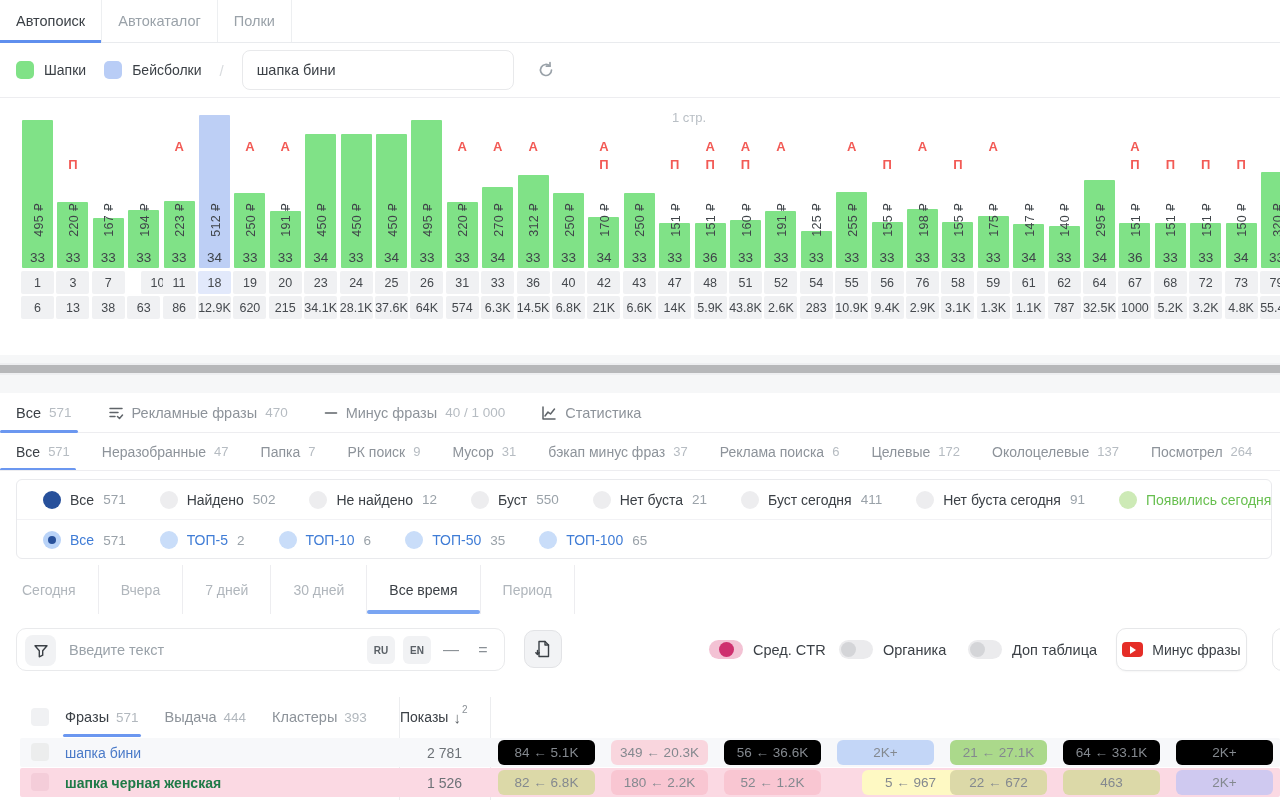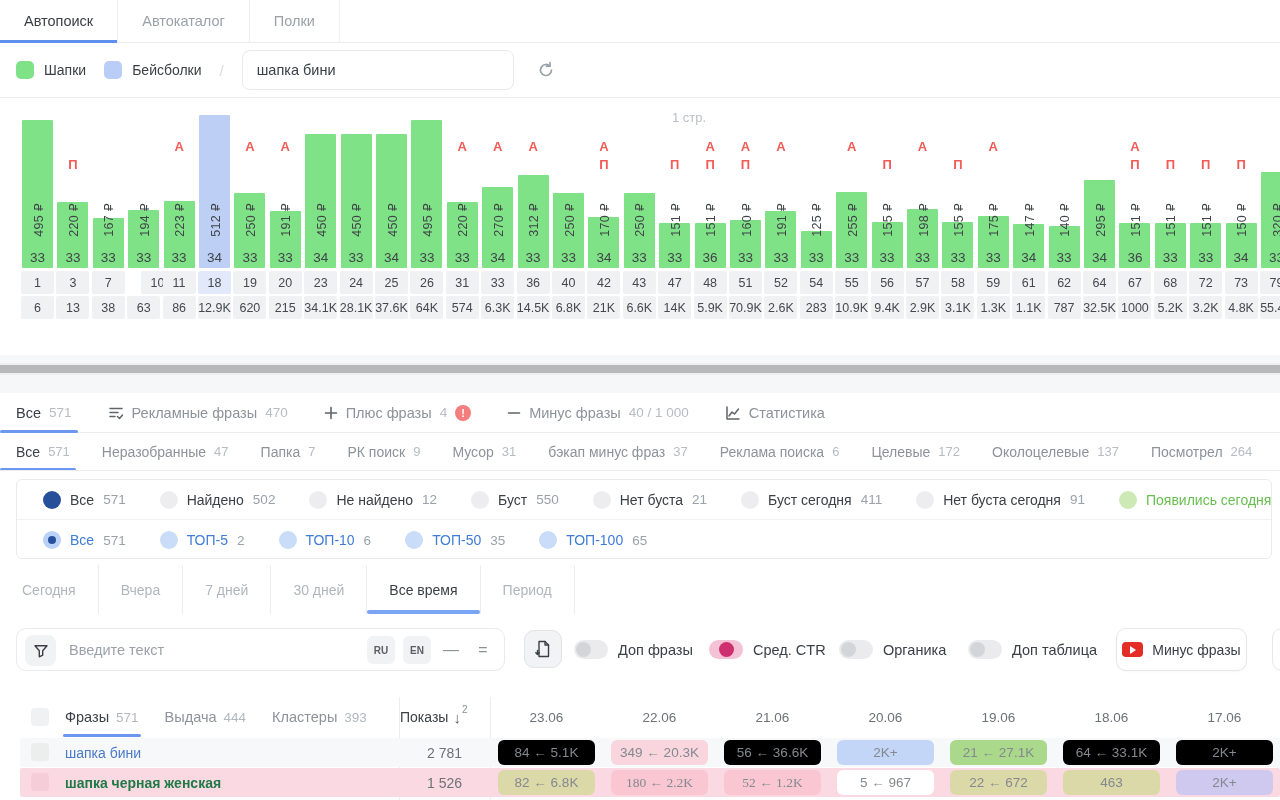--- a/index.html
+++ b/index.html
@@ -2,21 +2,21 @@
 <html><head>
 <meta charset="utf-8">
 <style>
   * { margin:0; padding:0; box-sizing:border-box; }
   html,body { width:1280px; height:800px; overflow:hidden; background:#fff;
     font-family:"Liberation Sans","DejaVu Sans",sans-serif; }
   #app { position:relative; width:1280px; height:800px; background:#fff; overflow:hidden; }
 
   
   .s-toptabs { position:absolute; top:0; left:0; right:0; height:43px; border-bottom:1px solid #e9ebee; display:flex; }
-  .ttab { position:relative; height:100%; display:flex; align-items:center; padding:0 24px;
+  .ttab { position:relative; height:100%; display:flex; align-items:center; padding:0 16px;
     border-right:1px solid #edeff1; font-size:14.5px; color:#9aa2a9; cursor:pointer; white-space:nowrap;text-align:center; }
   .ttab.active { color:#3b4046; }
   .ttab.active::after { content:''; position:absolute; left:0; right:0; bottom:-1px; height:3px; background:#5f8fee; }
 
   
   .s-legend { position:absolute; top:43px; left:0; right:0; height:55px; border-bottom:1px solid #ededf0;
     display:flex; align-items:center; padding-left:16px; }
   .sw { width:18px; height:18px; border-radius:5px; margin-right:10px; }
   .legend-label { font-size:14px; color:#3b4046; margin-right:18px; }
   .slash { color:#d8dbde; font-size:15px; margin-right:18px; }
@@ -148,22 +148,22 @@
   .phrase.link { color:#4a7ac8; cursor:pointer; }
   .phrase.green-bold { color:#1f7a47; font-weight:700; }
   .shows-v { position:absolute; left:379px; top:0; width:91px; height:29px; display:flex; align-items:center; justify-content:center; font-size:14px; color:#6d7277; }
   .chip { position:absolute; top:2px; width:97px; height:25px; border-radius:6px; display:flex; align-items:center;
     justify-content:center; font-size:13.5px; color:#84898f; cursor:pointer; }
   .c-green { background:#000000; }
   .c-pink { background:#f9d6de; }
   .c-blue { background:#c3d6f7; }
   .c-dark-green { background:#abd98b; }
   .c-khaki { background:#dcd9a8; }
-  .c-rose { background:#f9c6d2;font-family:Liberation Serif, serif; }
-  .c-olive { background:#ffffff; }
+  .c-rose { background:#f9c6d2; }
+  .c-olive { background:#fef9c3;margin-left:25px; }
   .c-lavender { background:#cfc9f0; }
   svg { display:block; }
 </style>
 </head>
 <body>
 
 <div id="app">
 
   <div class="s-toptabs" id="top-tabs">
       <div class="ttab active">Автопоиск</div>
@@ -459,21 +459,21 @@
         <div class="pcell " style="left:552px">40</div>
         <div class="pcell " style="left:587.4px">42</div>
         <div class="pcell " style="left:622.8px">43</div>
         <div class="pcell " style="left:658.1999999999999px">47</div>
         <div class="pcell " style="left:693.6px">48</div>
         <div class="pcell " style="left:729px">51</div>
         <div class="pcell " style="left:764.4px">52</div>
         <div class="pcell " style="left:799.8px">54</div>
         <div class="pcell " style="left:835.1999999999999px">55</div>
         <div class="pcell " style="left:870.5999999999999px">56</div>
-        <div class="pcell " style="left:906px">57</div>
+        <div class="pcell " style="left:906px">76</div>
         <div class="pcell " style="left:941.4px">58</div>
         <div class="pcell " style="left:976.8px">59</div>
         <div class="pcell " style="left:1012.1999999999999px">61</div>
         <div class="pcell " style="left:1047.6px">62</div>
         <div class="pcell " style="left:1083px">64</div>
         <div class="pcell " style="left:1118.3999999999999px">67</div>
         <div class="pcell " style="left:1153.8px">68</div>
         <div class="pcell " style="left:1189.2px">72</div>
         <div class="pcell " style="left:1224.6px">73</div>
         <div class="pcell " style="left:1260px">79</div>
@@ -492,21 +492,21 @@
         <div class="pcell" style="left:375px">37.6K</div>
         <div class="pcell" style="left:410.4px">64K</div>
         <div class="pcell" style="left:445.79999999999995px">574</div>
         <div class="pcell" style="left:481.2px">6.3K</div>
         <div class="pcell" style="left:516.5999999999999px">14.5K</div>
         <div class="pcell" style="left:552px">6.8K</div>
         <div class="pcell" style="left:587.4px">21K</div>
         <div class="pcell" style="left:622.8px">6.6K</div>
         <div class="pcell" style="left:658.1999999999999px">14K</div>
         <div class="pcell" style="left:693.6px">5.9K</div>
-        <div class="pcell" style="left:729px">70.9K</div>
+        <div class="pcell" style="left:729px">43.8K</div>
         <div class="pcell" style="left:764.4px">2.6K</div>
         <div class="pcell" style="left:799.8px">283</div>
         <div class="pcell" style="left:835.1999999999999px">10.9K</div>
         <div class="pcell" style="left:870.5999999999999px">9.4K</div>
         <div class="pcell" style="left:906px">2.9K</div>
         <div class="pcell" style="left:941.4px">3.1K</div>
         <div class="pcell" style="left:976.8px">1.3K</div>
         <div class="pcell" style="left:1012.1999999999999px">1.1K</div>
         <div class="pcell" style="left:1047.6px">787</div>
         <div class="pcell" style="left:1083px">32.5K</div>
@@ -533,30 +533,20 @@
       <div class="ptab ">
      <span class="picon">
           <svg width="16" height="16" viewBox="0 0 16 16" fill="none" stroke="#5f6469" stroke-width="1.5" stroke-linecap="round">
             <path d="M2 3.5h12M2 7.5h8M2 11.5h5"></path>
             <path d="M9.5 11.5l2 2 3-3.5" stroke-linejoin="round"></path>
           </svg>
         </span>
      <span class="lbl">Рекламные фразы</span>
      <span class="cn">470</span>
 
-   </div>
-      <div class="ptab ">
-     <span class="picon">
-          <svg width="14" height="14" viewBox="0 0 14 14" stroke="#5f6469" stroke-width="1.6" stroke-linecap="round">
-            <path d="M7 1.5v11M1.5 7h11"></path>
-          </svg>
-        </span>
-     <span class="lbl">Плюс фразы</span>
-     <span class="cn">4</span>
-     <span class="badge">!</span>
    </div>
       <div class="ptab ">
      <span class="picon">
           <svg width="14" height="14" viewBox="0 0 14 14" stroke="#5f6469" stroke-width="1.6" stroke-linecap="round">
             <path d="M1.5 7h11"></path>
           </svg>
         </span>
      <span class="lbl">Минус фразы</span>
      <span class="cn">40 / 1 000</span>
 
@@ -724,26 +714,21 @@
           <path d="M2.5 10.5v4M.8 12.8l1.7 1.7 1.7-1.7"></path>
         </svg>
       </span>
     </button>
     <span id="toggles"></span>
     <button class="minus-btn">
       <span class="play-ic"></span>
       <span class="lbl">Минус фразы</span>
     </button>
     <div class="partial-btn"></div>
-  <span class="tgl-pair" style="left:574px">
-     <span class="toggle ">
-          <span class="knob"></span>
-        </span>
-     <span class="lbl">Доп фразы</span>
-   </span><span class="tgl-pair" style="left:709px">
+  <span class="tgl-pair" style="left:709px">
      <span class="toggle on">
           <span class="knob"></span>
         </span>
      <span class="lbl">Сред. CTR</span>
    </span><span class="tgl-pair" style="left:839px">
      <span class="toggle ">
           <span class="knob"></span>
         </span>
      <span class="lbl">Органика</span>
    </span><span class="tgl-pair" style="left:968px">
@@ -770,29 +755,20 @@
           <div class="ttb ">
      <span class="lbl">Кластеры</span>
      <span class="cn">393</span>
    </div>
         </div>
       <div class="shows-h">
         <span class="lbl">Показы</span>
         <span class="arr">↓</span>
         <span class="sup">2</span>
       </div>
-      <div class="dates" id="dates">
-          <div class="dcell">23.06</div>
-          <div class="dcell">22.06</div>
-          <div class="dcell">21.06</div>
-          <div class="dcell">20.06</div>
-          <div class="dcell">19.06</div>
-          <div class="dcell">18.06</div>
-          <div class="dcell">17.06</div>
-        </div>
     </div>
     <div id="tablerows">
         <div class="trow default" style="top:41px">
        <div class="cbx"></div>
        <div class="phrase link">шапка бини</div>
        <div class="shows-v">2 781</div>
        <div class="chip c-green" style="left:478px">84 ← 5.1K</div>
           <div class="chip c-pink" style="left:591px">349 ← 20.3K</div>
           <div class="chip c-green" style="left:704px">56 ← 36.6K</div>
           <div class="chip c-blue" style="left:817px">2K+</div>

